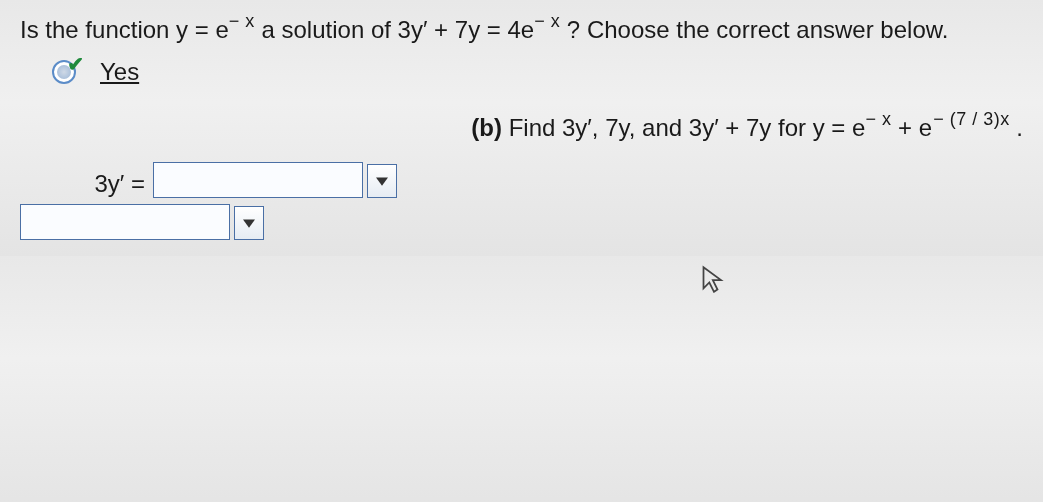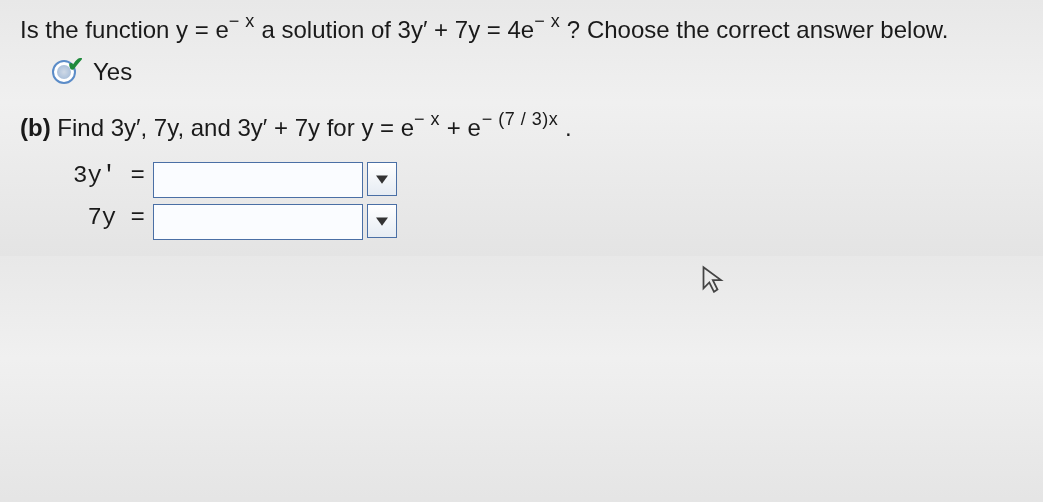--- a/index.html
+++ b/index.html
@@ -22,24 +22,24 @@
   }
   .radio.selected { border-color: #5b8cc8; }
   .radio.selected::after {
     content: ""; position: absolute; inset: 3px; border-radius: 50%;
     background: radial-gradient(#cfd9e6, #9cb6d6);
   }
   .check {
     position: absolute; top: -10px; right: -10px;
     color: #1f8a3b; font-weight: bold; font-size: 20px;
   }
-  .opt-label { margin-left: 17px; }
-  .part-b { margin-top: 28px; }
+  .opt-label { margin-left: 24px; text-decoration: underline; }
+  .part-b { margin-top: 28px; text-align: right; }
   .answers { margin-top: 20px; }
-  .ans-row { display: flex; align-items: flex-start; margin: 6px 0; font-family: Liberation Mono, monospace; }
+  .ans-row { display: flex; align-items: flex-end; margin: 6px 0; }
   .ans-label { width: 125px; text-align: right; margin-right: 8px; }
   .ans-input {
     border: 1px solid #4a6fa5;
     background: #fafcff;
     height: 36px;
     box-sizing: border-box;
   }
   .w-wide { width: 210px; }
   .w-narrow { width: 70px; }
   .dd {
@@ -92,21 +92,20 @@
   <div class="ans-row">
     <div class="ans-label">3y′ =</div>
     <div class="ans-input w-wide"></div>
     <div class="dd">
       <svg viewBox="0 0 10 10">
           <polygon points="0,2 10,2 5,9" fill="#333"></polygon>
         </svg>
     </div>
   </div>
   <div class="ans-row">
-    <div class="ans-label">7y =</div>
     <div class="ans-input w-wide"></div>
     <div class="dd">
       <svg viewBox="0 0 10 10">
           <polygon points="0,2 10,2 5,9" fill="#333"></polygon>
         </svg>
     </div>
   </div>
 </div>
 
 <svg class="cursor" viewBox="0 0 24 24">

